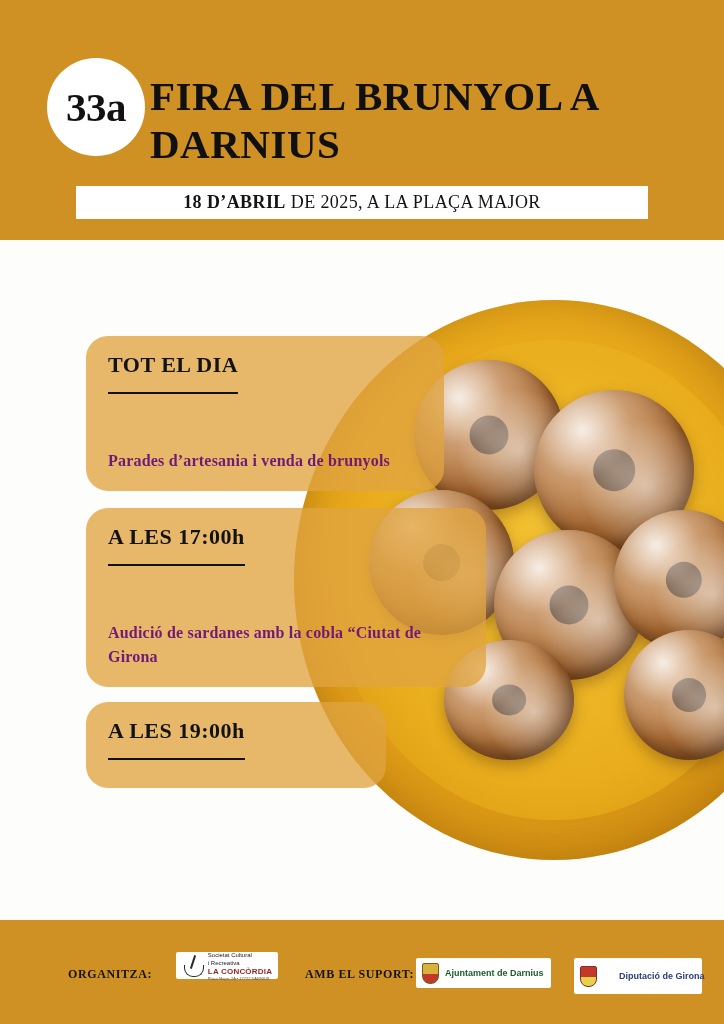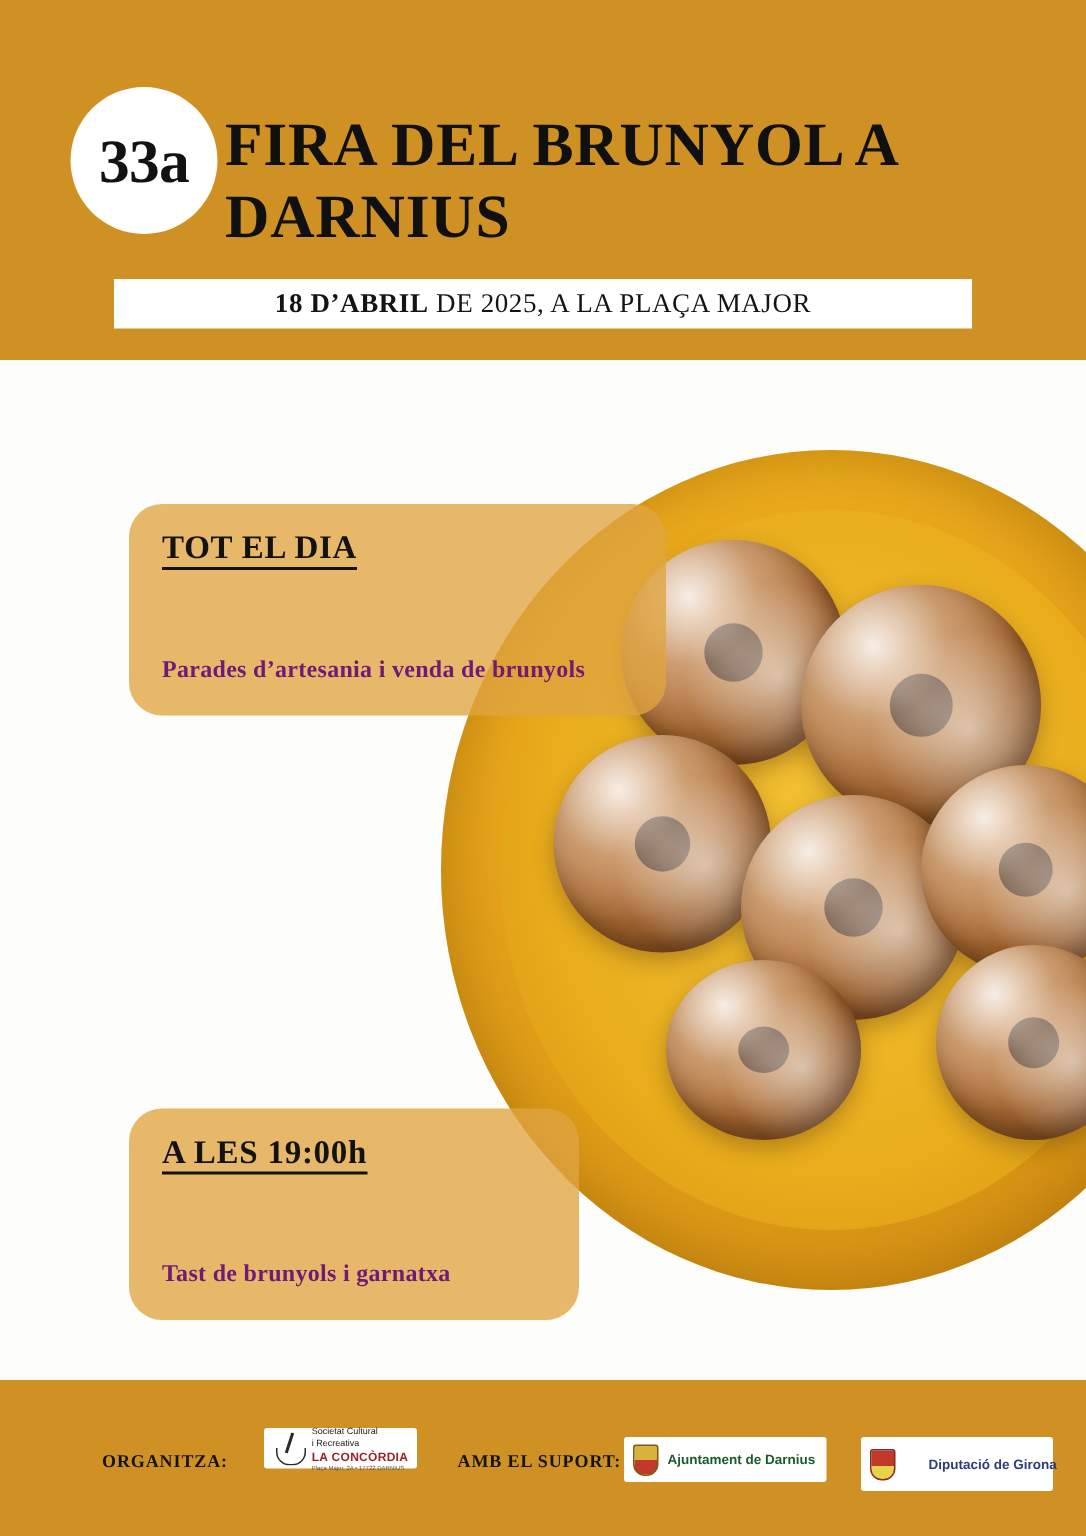--- a/index.html
+++ b/index.html
@@ -130,31 +130,31 @@
 
   
   .block {
     position: absolute;
     background: rgba(224,164,64,0.78);
     border-radius: 22px;
     padding: 16px 22px 18px 22px;
   }
   .block.b1 { left: 86px; top: 336px; width: 358px; }
   .block.b2 { left: 86px; top: 508px; width: 400px; }
-  .block.b3 { left: 86px; top: 739px; width: 300px; }
+  .block.b3 { left: 86px; top: 702px; width: 300px; }
 
   .block-time {
     font-family: "Liberation Serif", serif;
     font-weight: bold;
     font-size: 22px;
     color: #121212;
     letter-spacing: 0.5px;
     border-bottom: 2px solid #121212;
     display: inline-block;
-    padding-bottom: 0;
+    padding-bottom: 14px;
     margin-bottom: 10px;
   }
   .block-desc {
     font-family: "Liberation Serif", serif;
     font-weight: bold;
     font-size: 16px;
     line-height: 24px;
     color: #701a75;
     letter-spacing: 0.2px;
     margin-top: 45px;
@@ -320,24 +320,27 @@
       <span class="subtitle-strong">18 D’ABRIL</span>
       <span class="subtitle-rest">DE 2025, A LA PLAÇA MAJOR</span>
     </div>
   </div>
 
   <div class="block b1">
     <div class="block-time">TOT EL DIA </div>
     <div class="block-desc">Parades d’artesania i venda de brunyols</div>
   </div>
 
+  <div class="block b2">
+    <div class="block-time">A LES 17:00h</div>
+    <div class="block-desc">Audició de sardanes amb la cobla “Ciutat de Girona</div>
+  </div>
 
   <div class="block b3">
     <div class="block-time">A LES 19:00h</div>
-    <div class="block-desc">Tast de brunyols i garnatxa</div>
   </div>
 
   <div class="footer"></div>
 
   <div class="footer-label lbl-organitza">ORGANITZA:</div>
 
   <div class="logo-card logo-concordia">
     <span class="mortar"></span>
     <span style="display:flex; flex-direction:column; justify-content:center;">
       <span class="logo-txt-sm">Societat Cultural</span>

